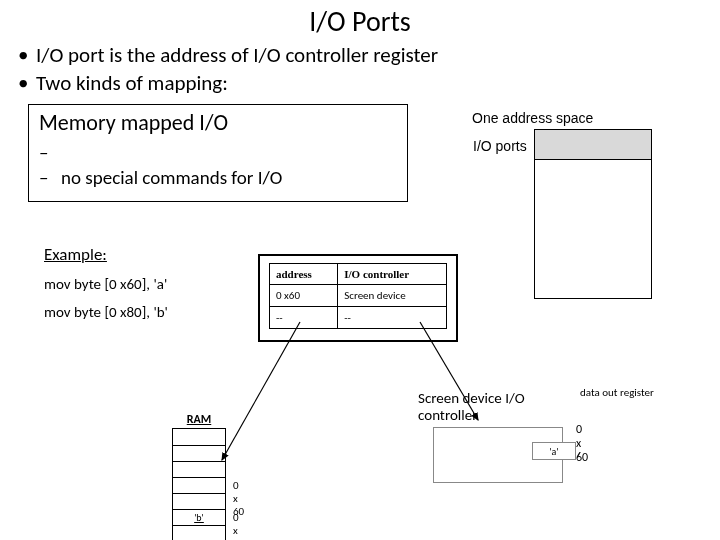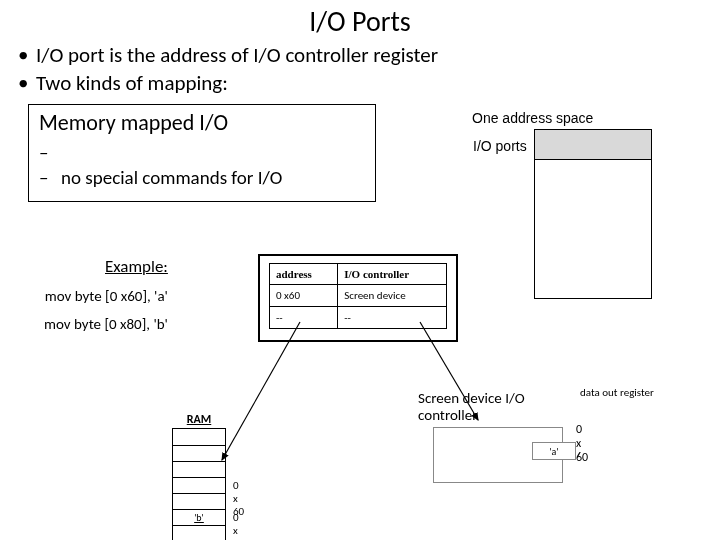--- a/index.html
+++ b/index.html
@@ -22,21 +22,21 @@
     margin: 2px 0 6px 18px;
     font-size: 21px;
     line-height: 1.35;
   }
   .bullets .row { display: flex; align-items: flex-start; }
   .bullets .dot { width: 18px; flex: 0 0 18px; }
   .box {
     border: 1px solid #000;
     margin: 2px 0 0 28px;
     padding: 4px 10px 10px 10px;
-    width: 348px;
+    width: 380px;
   }
   .box-title { font-size: 22px; }
   .dash-list { margin-top: 4px; font-size: 19px; line-height: 1.35; }
   .dash-list .row { display: flex; }
   .dash-list .dash { width: 22px; flex: 0 0 22px; }
   .diagram {
     position: absolute;
     top: 110px;
     right: 38px;
     width: 210px;
@@ -57,24 +57,23 @@
     background: #d9d9d9;
   }
   .diagram .ports-label {
     position: absolute;
     left: -62px;
     top: 8px;
     font-size: 14px;
   }
   .example-area {
     position: absolute;
-    top: 256px;
+    top: 244px;
     left: 44px;
     font-size: 16px;
-    text-align: right;
   }
   .example-title { text-decoration: underline; font-size: 17px; }
   .mov { margin-top: 10px; font-size: 15px; }
   .table-box {
     position: absolute;
     top: 254px;
     left: 258px;
     width: 200px;
     border: 2px solid #000;
     padding: 7px 9px 11px 9px;

